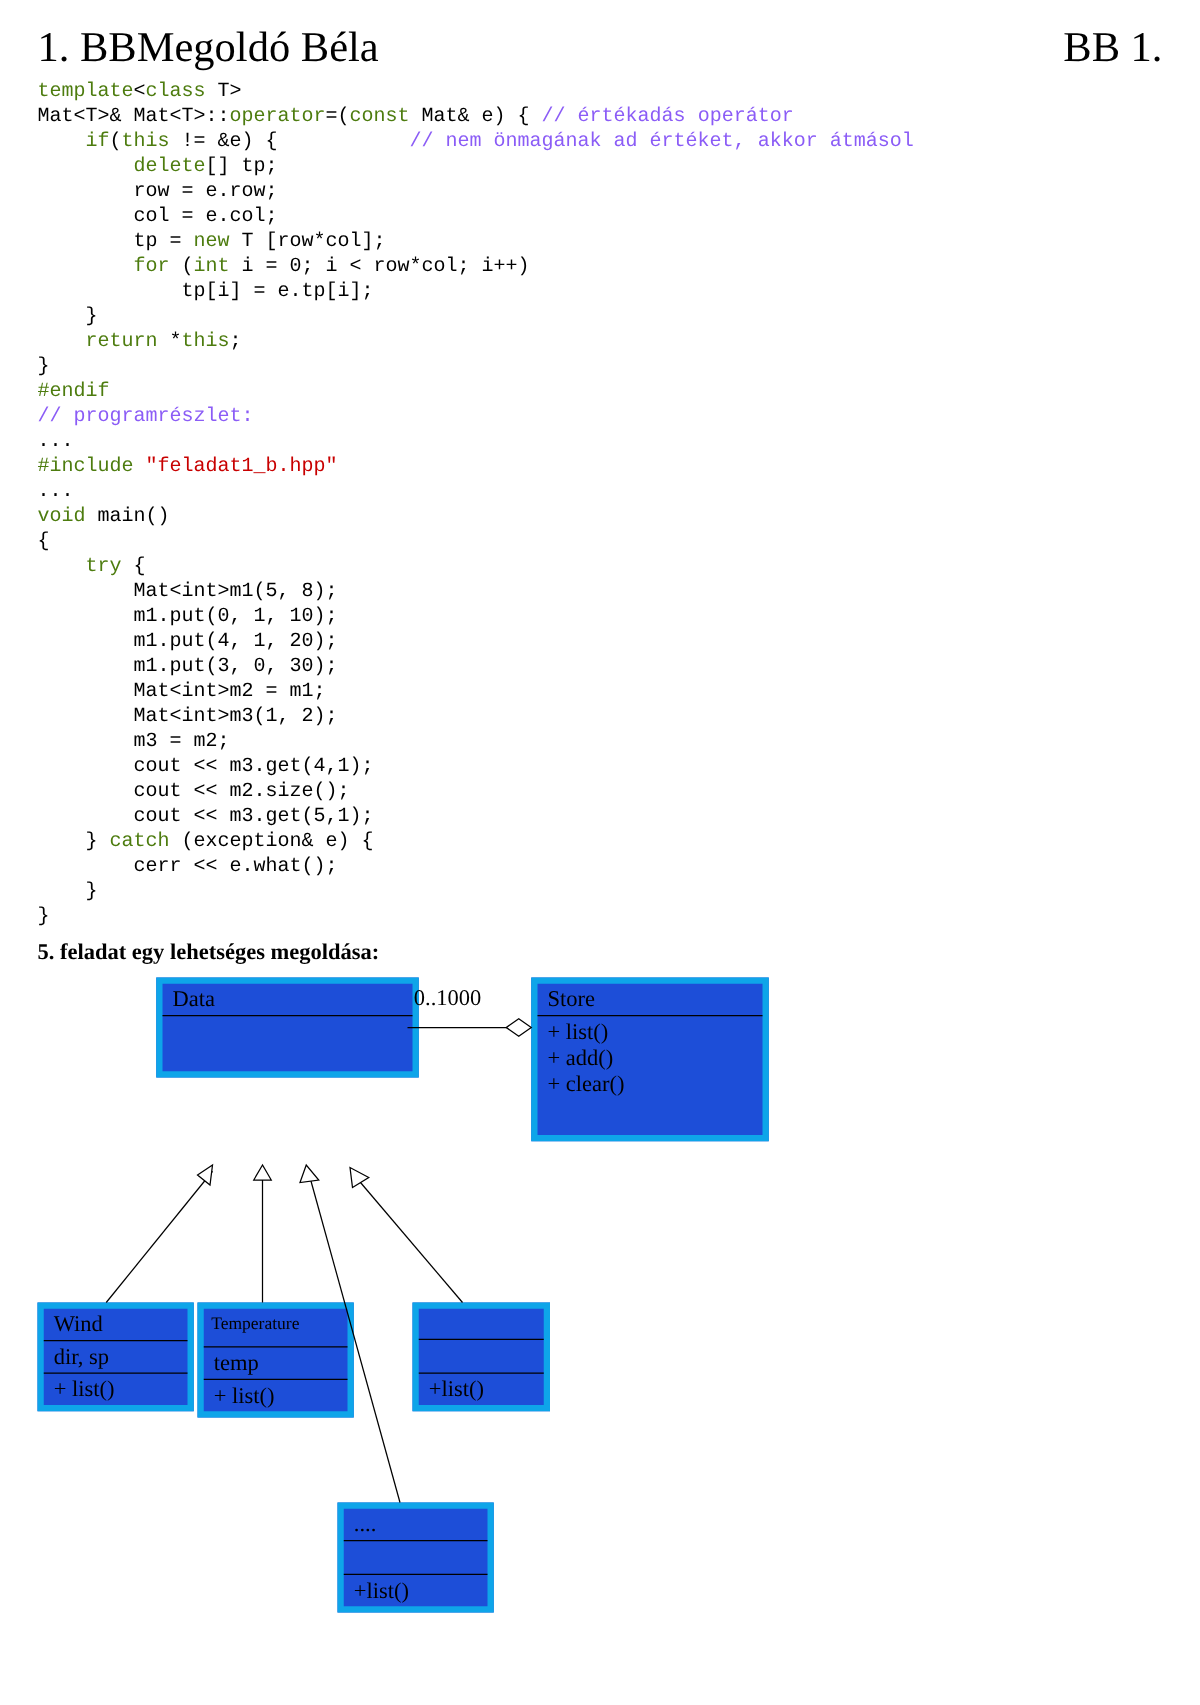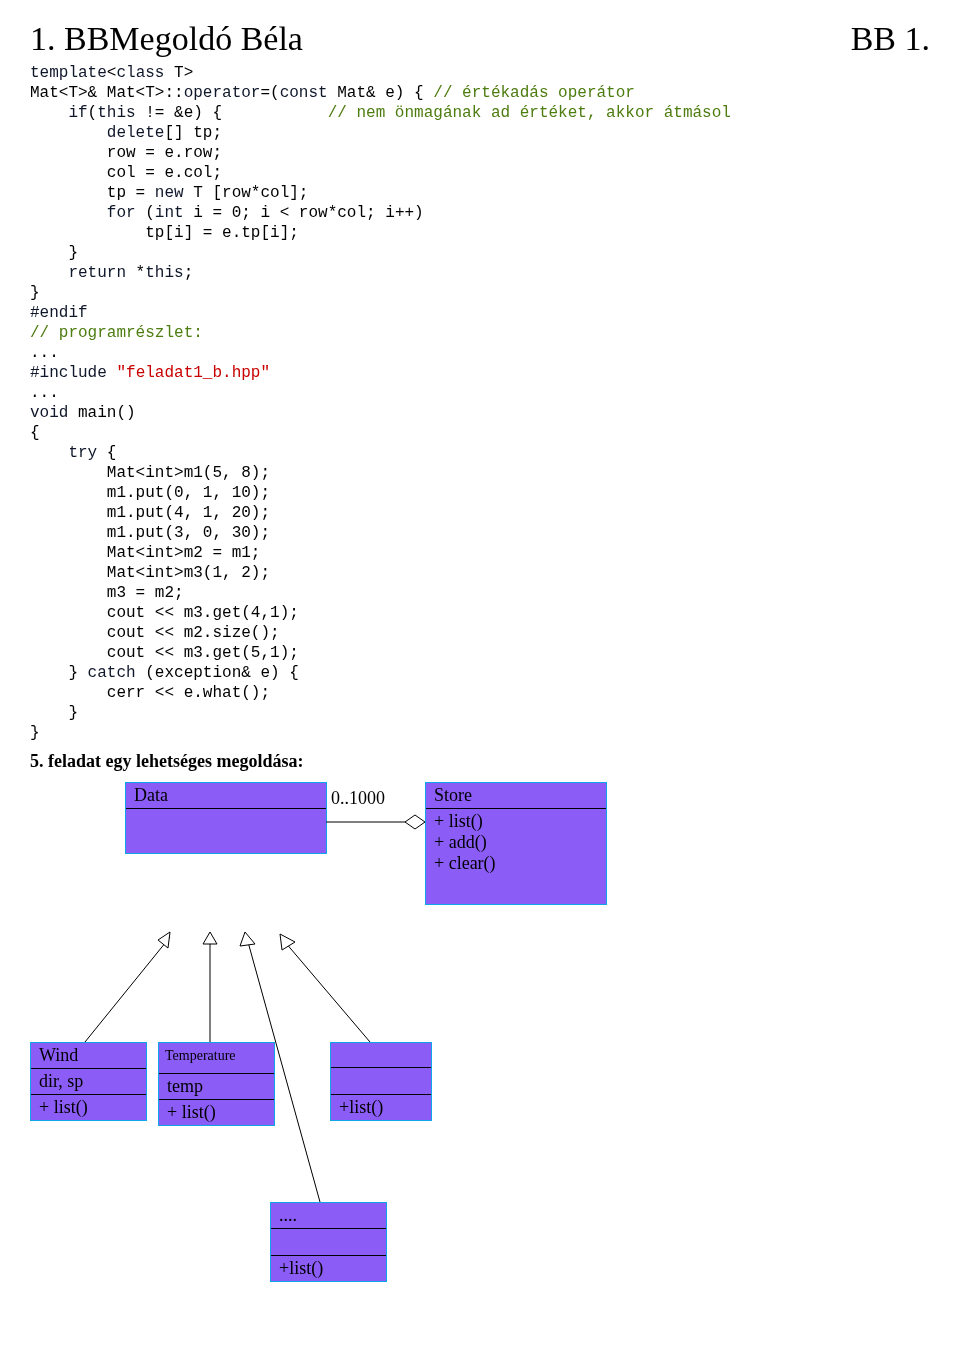--- a/index.html
+++ b/index.html
@@ -19,38 +19,38 @@
   .header .left { text-align: right; }
   .header .center { text-align: left; flex: 1; }
   .header .right { text-align: center; }
   pre.code {
     font-family: "Courier New", monospace;
     font-size: 16px;
     white-space: pre;
     margin: 0;
     line-height: 1.25;
   }
-  .c-blue { color: #0f172a; }
-  .c-green { color: #4d7c0f; }
+  .c-blue { color: #4d7c0f; }
+  .c-green { color: #8b5cf6; }
   .c-red { color: #c80000; }
   .section-hdr {
     font-size: 18px;
     font-weight: bold;
     margin-top: 8px;
     margin-bottom: 10px;
   }
   .diagram {
     position: relative;
     height: 530px;
     margin-top: 4px;
   }
   .uml {
     position: absolute;
-    border: 1px solid #0ea5e9;
-    background: #8b5cf6;
+    border: 5px solid #0ea5e9;
+    background: #1d4ed8;
     font-size: 18px;
   }
   .uml .sect {
     border-bottom: 1px solid #000;
     padding: 2px 8px;
     min-height: 20px;
   }
   .uml .sect:last-child { border-bottom: none; }
   .uml .title { font-size: 18px; }
   .small { font-size: 14px; }

